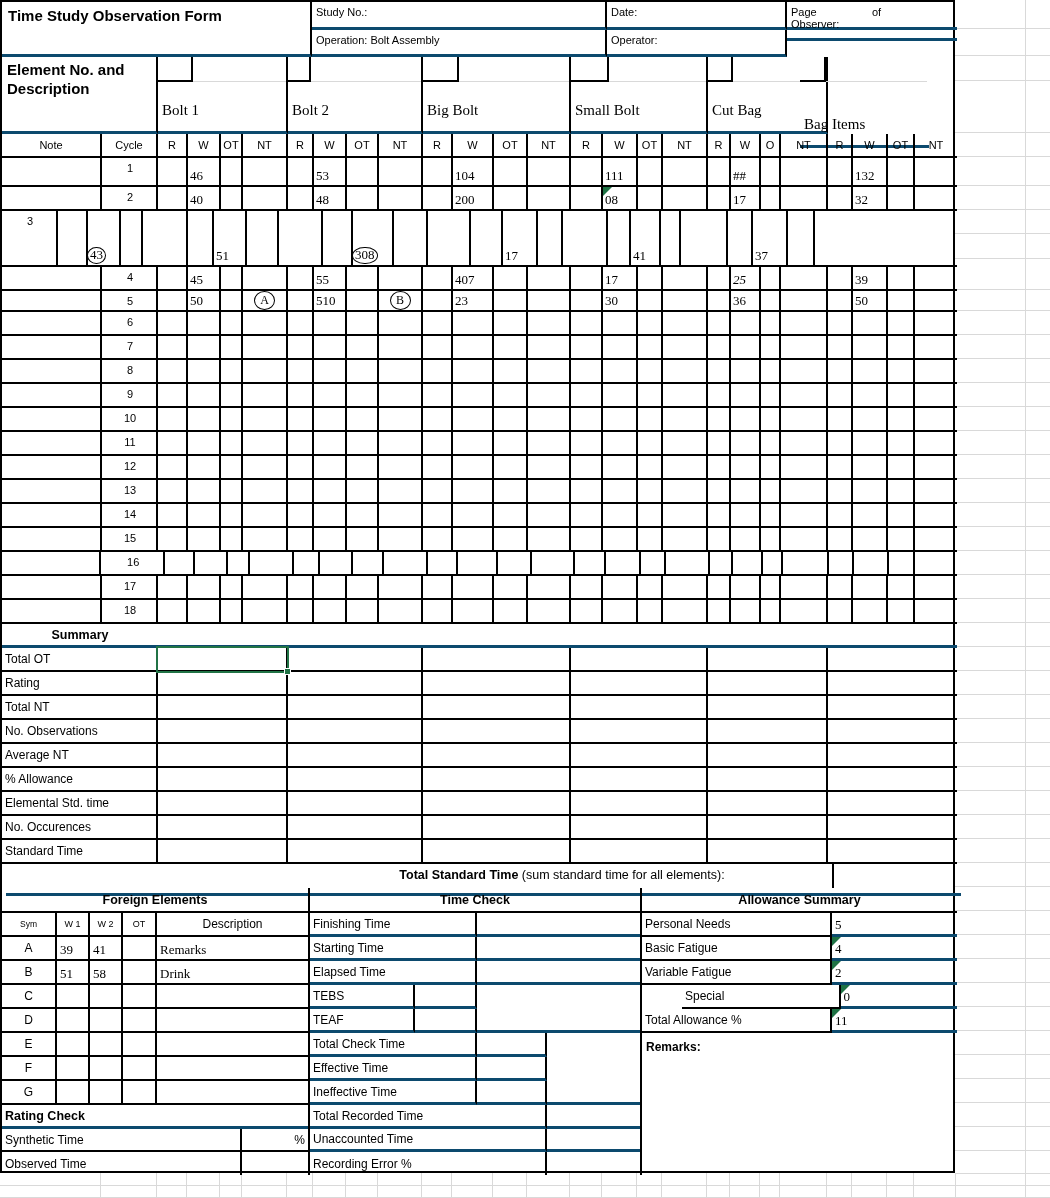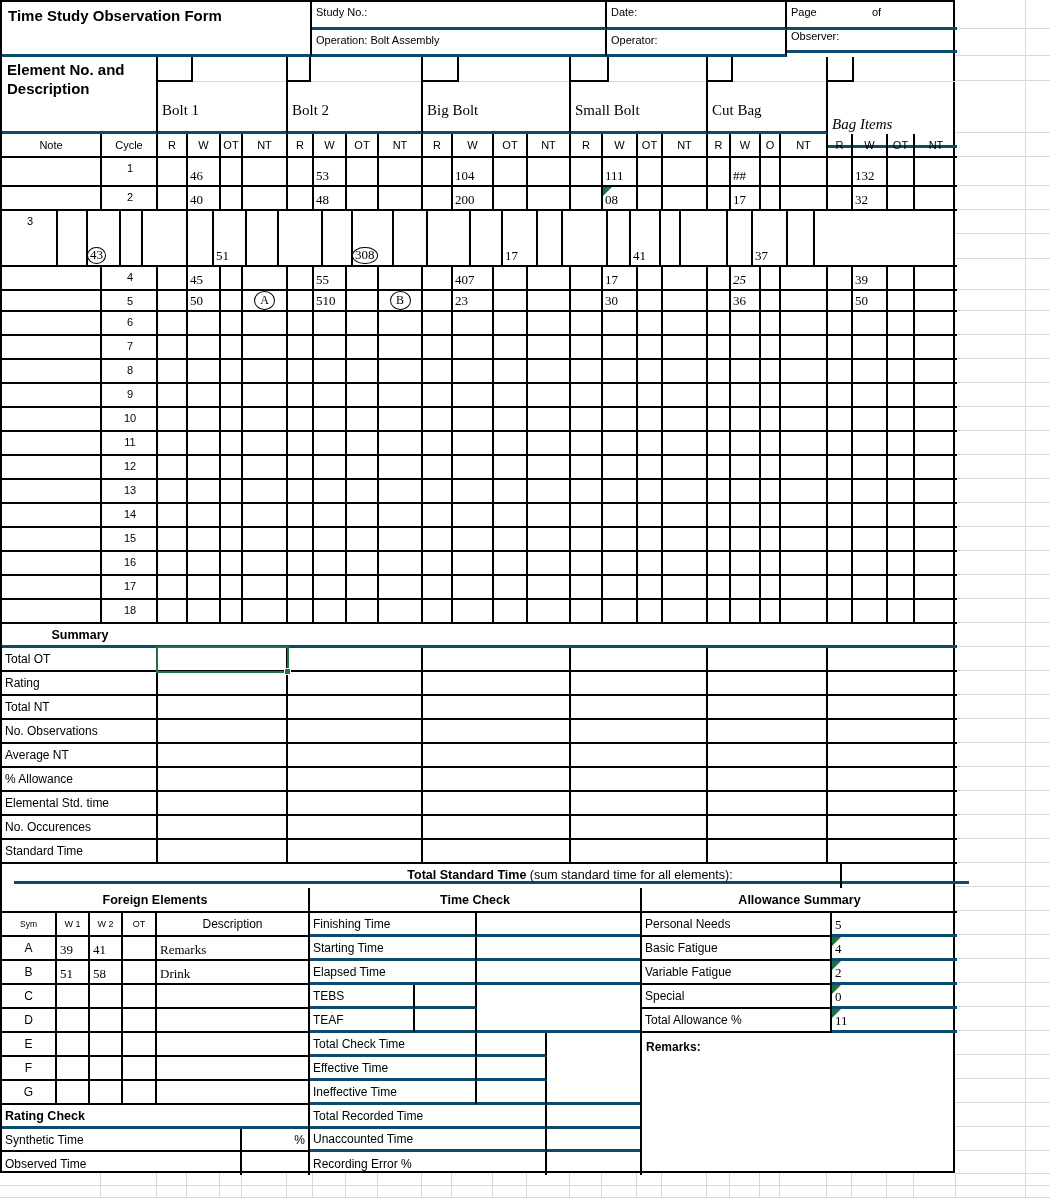--- a/index.html
+++ b/index.html
@@ -140,21 +140,21 @@
   <div class="abs bb hcell" style="left:785px;top:0;width:170px;height:28px">
     <span>Page</span>
     <span class="abs" style="left:85px;top:4px">of</span>
   </div>
   <div class="abs br bb hcell" style="left:310px;top:28px;width:295px;height:27px">
     <span>Operation: Bolt Assembly</span>
   </div>
   <div class="abs br bb hcell" style="left:605px;top:28px;width:180px;height:27px">
     <span>Operator:</span>
   </div>
-  <div class="abs bb hcell" style="left:785px;top:24px;width:170px;height:27px">
+  <div class="abs bb hcell" style="left:785px;top:12px;width:170px;height:27px">
     <span>Observer:</span>
   </div>
 
   <div class="abs br bb" style="left:0;top:55px;width:156px;height:77px">
     <div class="b" style="font-size:15px;line-height:19px;padding:3px 0 0 5px">Element No. and Description</div>
   </div>
   <div id="egroups">
       <div class="abs br bb" style="left: 156px; top: 55px; width: 130px; height: 77px;">
         <div class="smallbox" style="width: 35px;"></div>
         <div class="grayline" style="left: 35px; width: 93px;"></div>
@@ -173,21 +173,21 @@
       <div class="abs br bb" style="left: 569px; top: 55px; width: 137px; height: 77px;">
         <div class="smallbox" style="width: 38px;"></div>
         <div class="grayline" style="left: 38px; width: 97px;"></div>
         <div class="ename">Small Bolt</div>
       </div>
       <div class="abs br bb" style="left: 706px; top: 55px; width: 120px; height: 77px;">
         <div class="smallbox" style="width: 25px;"></div>
         <div class="grayline" style="left: 25px; width: 93px;"></div>
         <div class="ename">Cut Bag</div>
       </div>
-      <div class="abs bb" style="left: 826px; top: 55px; width: 129px; height: 91px; font-style: italic;">
+      <div class="abs bb" style="left: 798px; top: 55px; width: 129px; height: 91px;">
         <div class="smallbox" style="width: 26px;"></div>
         <div class="grayline" style="left: 26px; width: 101px;"></div>
         <div class="ename">Bag Items</div>
       </div>
     </div>
 
   <div id="obs" class="abs" style="left:0;top:132px;width:955px">
       <div class="orow" style="height: 24px;">
         <div class="ocell och" style="width: 100px;">Note</div>
         <div class="ocell och" style="width: 56px;">Cycle</div>
@@ -638,21 +638,21 @@
         <div class="ocell" style="width: 30px;"></div>
         <div class="ocell" style="width: 20px;"></div>
         <div class="ocell" style="width: 47px;"></div>
         <div class="ocell" style="width: 25px;"></div>
         <div class="ocell" style="width: 35px;"></div>
         <div class="ocell" style="width: 27px;"></div>
         <div class="ocell" style="width: 42px;"></div>
       </div>
       <div class="orow" style="height: 24px;">
         <div class="ocell onote" style="width: 100px;"></div>
-        <div class="ocell ocycle" style="width: 56px;">16</div>
+        <div class="ocell ocycle" style="width: 65px;">16</div>
         <div class="ocell" style="width: 30px;"></div>
         <div class="ocell" style="width: 33px;"></div>
         <div class="ocell" style="width: 22px;"></div>
         <div class="ocell" style="width: 45px;"></div>
         <div class="ocell" style="width: 26px;"></div>
         <div class="ocell" style="width: 33px;"></div>
         <div class="ocell" style="width: 32px;"></div>
         <div class="ocell" style="width: 44px;"></div>
         <div class="ocell" style="width: 30px;"></div>
         <div class="ocell" style="width: 41px;"></div>
@@ -809,21 +809,21 @@
         <div class="slabel" style="width: 156px;">Standard Time</div>
         <div class="scell" style="width: 130px;"></div>
         <div class="scell" style="width: 135px;"></div>
         <div class="scell" style="width: 148px;"></div>
         <div class="scell" style="width: 137px;"></div>
         <div class="scell" style="width: 120px;"></div>
         <div class="scell last" style="width: 129px;"></div>
       </div>
     </div>
 
-  <div class="abs bb" style="left:12px;top:862px;width:955px;height:20px">
+  <div class="abs bb" style="left:4px;top:862px;width:955px;height:32px">
     <div class="abs" style="left:826px;top:0;width:2px;height:24px;background:#000"></div>
     <div class="abs" style="left:286px;top:0;width:540px;height:24px;text-align:center;font-size:12.5px;padding-top:4px">
       <span class="b">Total Standard Time</span><span> (sum standard time for all elements):</span>
     </div>
     <div class="abs" style="left:828px;top:0;width:127px;height:24px"></div>
   </div>
 
   <div class="abs br" style="left:0;top:886px;width:308px;height:287px">
     <div class="panelhdr">Foreign Elements</div>
     <div class="frow" style="height:24px">
@@ -959,21 +959,21 @@
         </div>
         <div class="frow" style="height: 24px;">
           <div class="fc lbl12" style="width: 190px; border-bottom: 2px solid rgb(0, 0, 0);">Basic Fatigue</div>
           <div class="vserif bb gflag" style="width: 125px;">4</div>
         </div>
         <div class="frow" style="height: 24px;">
           <div class="fc lbl12" style="width: 190px; border-bottom: 2px solid rgb(0, 0, 0);">Variable Fatigue</div>
           <div class="vserif bb gflag" style="width: 125px;">2</div>
         </div>
         <div class="frow" style="height: 24px;">
-          <div class="fc lbl12" style="width: 190px; border-bottom: 2px solid rgb(0, 0, 0);">Special</div>
+          <div class="fc lbl12" style="width: 170px; border-bottom: 2px solid rgb(0, 0, 0); margin-left: 40px;">Special</div>
           <div class="vserif bb gflag" style="width: 125px;">0</div>
         </div>
         <div class="frow" style="height: 24px;">
           <div class="fc lbl12" style="width: 190px; border-bottom: 2px solid rgb(0, 0, 0);">Total Allowance %</div>
           <div class="vserif bb gflag" style="width: 125px;">11</div>
         </div>
       </div>
     <div style="height:142px;padding:4px 4px">
       <span class="b" style="font-size:12px">Remarks:</span>
     </div>

